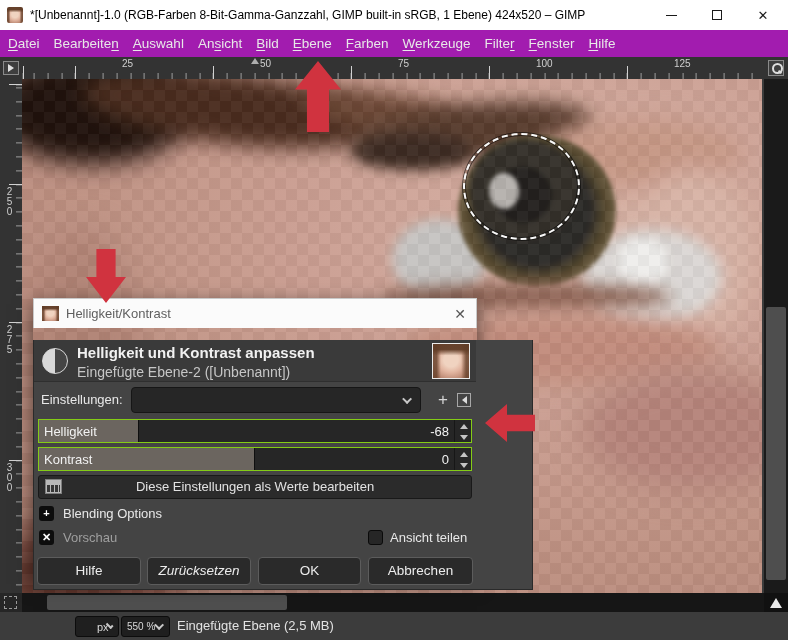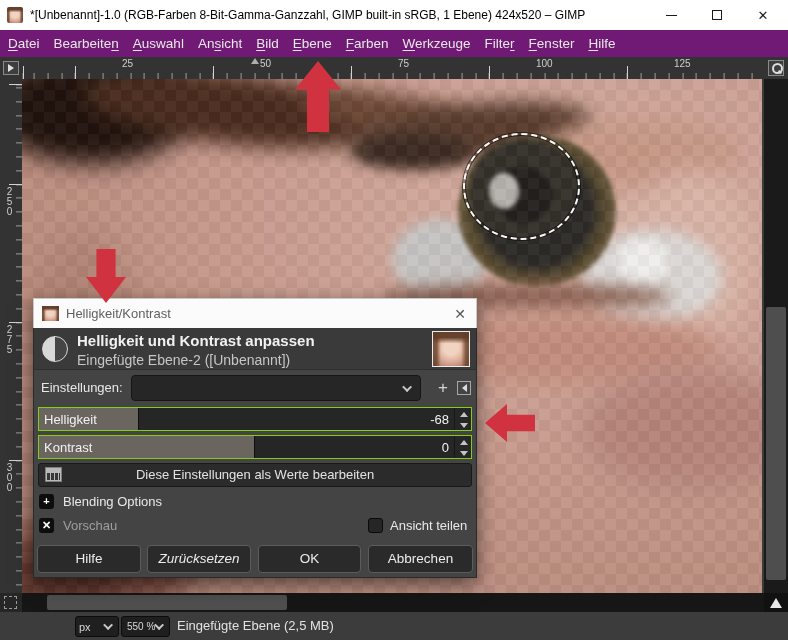--- a/index.html
+++ b/index.html
@@ -10,21 +10,21 @@
   .titlebar { position:absolute; left:0; top:0; width:788px; height:30px; background:#ffffff; display:flex; align-items:center; }
   .titlebar .appicon { position:absolute; left:7px; top:7px; width:16px; height:16px; border-radius:2px; }
   .titlebar .title { position:absolute; left:30px; top:0; height:30px; line-height:30px; font-size:12px; color:#000; white-space:nowrap; }
   .wbtn { position:absolute; top:0; width:46px; height:30px; display:flex; align-items:center; justify-content:center; }
   .wbtn.min { right:94px; } .wbtn.max { right:48px; } .wbtn.close { right:2px; }
   .glyph-min { width:11px; height:1px; background:#1a1a1a; display:block; }
   .glyph-max { width:10px; height:10px; border:1px solid #1a1a1a; display:block; }
   .glyph-close { font-size:13px; color:#1a1a1a; line-height:1; }
 
   
-  .menubar { position:absolute; left:0; top:30px; width:788px; height:27px; background:#701a75; display:flex; align-items:center; padding-left:1px; }
+  .menubar { position:absolute; left:0; top:30px; width:788px; height:27px; background:#a21caf; display:flex; align-items:center; padding-left:1px; }
   .menuitem { padding:0 7px; font-size:13.5px; color:#e8e8e8; height:27px; line-height:27px; white-space:nowrap; }
   .mn { text-decoration:underline; text-underline-offset:2px; }
 
   
   .ruler-corner { position:absolute; left:0; top:57px; width:22px; height:22px; background:#333; display:flex; align-items:center; justify-content:center; }
   .corner-box { width:16px; height:14px; border:1px solid #8a8a8a; background:#3e3e3e; display:flex; align-items:center; justify-content:center; }
   .tri-right { width:0; height:0; border-left:6px solid #e0e0e0; border-top:4px solid transparent; border-bottom:4px solid transparent; }
   .hruler { position:absolute; left:22px; top:57px; width:742px; height:22px; background:#333; overflow:hidden;
     background-image:
       repeating-linear-gradient(90deg,#d2d2d2 0 1px,transparent 1px 138px),
@@ -65,31 +65,31 @@
   .hthumb { position:absolute; left:25px; top:2px; width:240px; height:15px; background:#4f4f4f; border-radius:2px; }
   .qmask { position:absolute; left:4px; top:3px; width:13px; height:13px; border:1px dashed #9a9a9a; }
   .navbtn { position:absolute; left:764px; top:0; width:24px; height:19px; background:#111; display:flex; align-items:center; justify-content:center; }
   .nav-arrow { width:0; height:0; border-left:6px solid transparent; border-right:6px solid transparent; border-bottom:10px solid #e8e8e8; }
 
   
   .statusbar { position:absolute; left:0; top:612px; width:788px; height:28px; background:#3c3c3c; }
   .combo { position:absolute; top:4px; height:21px; background:#1f1f1f; border:1px solid #0c0c0c; border-radius:3px; color:#d8d8d8; display:flex; align-items:center; }
   .combo .chev { margin-left:auto; margin-right:5px; }
   .chev { width:7px; height:7px; border-left:2px solid #c8c8c8; border-bottom:2px solid #c8c8c8; transform:rotate(-45deg) translateY(-2px); }
-  .unit-combo { left:75px; width:44px; padding-left:3px; font-size:11px; }
+  .unit-combo { left:75px; width:44px; padding-left:21px; font-size:11px; }
   .zoom-combo { left:121px; width:49px; padding-left:5px; font-size:10px; }
   .status-msg { position:absolute; left:177px; top:0; height:28px; line-height:28px; font-size:13px; color:#e2e2e2; }
 
   
   .dialog { position:absolute; left:33px; top:298px; width:444px; height:280px; box-shadow:0 6px 18px rgba(0,0,0,.55); z-index:20; }
   .dlg-titlebar { position:absolute; left:0; top:0; width:444px; height:30px; background:#fbfbfb; border:1px solid #c9c9c9; border-bottom:none; }
   .dlg-icon { position:absolute; left:8px; top:7px; width:17px; height:15px; }
   .dlg-title { position:absolute; left:32px; top:0; height:30px; line-height:30px; font-size:13px; color:#5f5f5f; }
   .dlg-close { position:absolute; right:10px; top:0; height:30px; line-height:30px; font-size:14px; color:#555; }
-  .dlg-body { position:absolute; left:0; top:30px; width:444px; height:250px; background:#444444; border:1px solid #2a2a2a; border-top:none; }
+  .dlg-body { position:absolute; left:0; top:42px; width:500px; height:250px; background:#444444; border:1px solid #2a2a2a; border-top:none; }
   .dlg-header { position:absolute; left:0; top:0; width:442px; height:42px; background:#3a3a3a; border-bottom:1px solid #2f2f2f; }
   .bc-icon { position:absolute; left:8px; top:8px; width:26px; height:26px; border-radius:50%; border:1px solid #d8d8d8; background:linear-gradient(90deg,#d8d8d8 0 50%, #454545 50%); }
   .hdr-title { position:absolute; left:43px; top:4px; font-size:15px; font-weight:bold; color:#f1f1f1; white-space:nowrap; }
   .hdr-sub { position:absolute; left:43px; top:24px; font-size:14px; color:#c6c6c6; white-space:nowrap; }
   .hdr-thumb { position:absolute; right:6px; top:3px; width:38px; height:36px; border:1px solid #ececec; }
   .face { background:
       linear-gradient(180deg, rgba(96,60,38,.95) 0 16%, rgba(96,60,38,0) 34%),
       linear-gradient(90deg, rgba(96,60,38,.75) 0 10%, rgba(96,60,38,0) 22% 78%, rgba(96,60,38,.75) 92%),
       radial-gradient(circle at 50% 46%, #f0d3c0 0 28%, #e2b5a0 50%, #cb9a85 68%, #a06a52 100%); }
   .presets-label { position:absolute; left:7px; top:47px; height:26px; line-height:26px; font-size:13px; color:#e8e8e8; }

